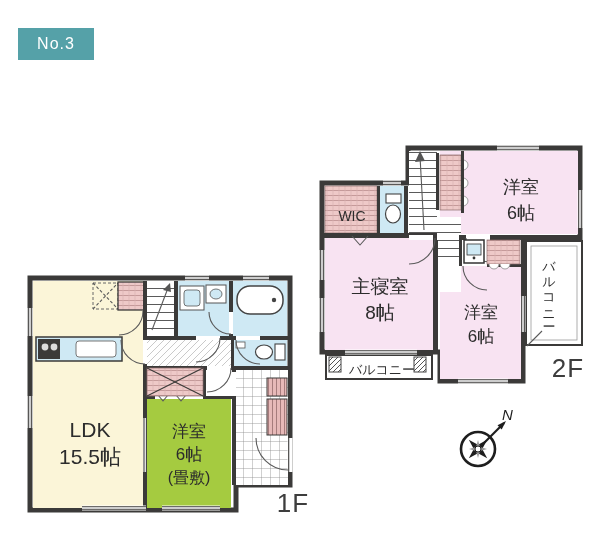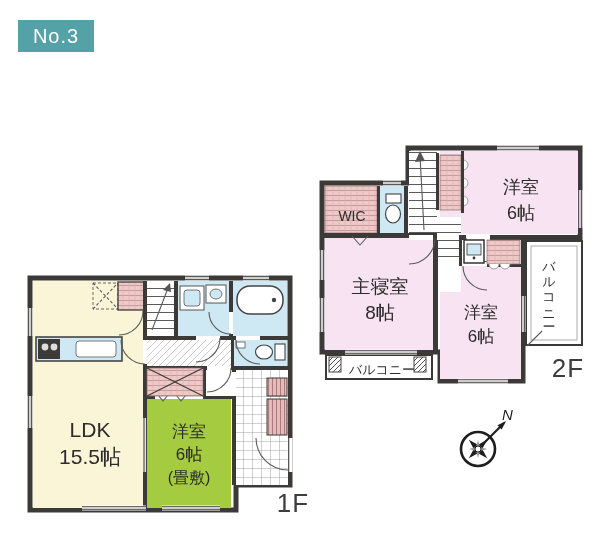--- a/index.html
+++ b/index.html
@@ -1,22 +1,22 @@
 <!DOCTYPE html>
 <html><head>
 <meta charset="utf-8">
 <style>
   html,body { margin:0; padding:0; background:#fff; }
   .stage {
     position:relative; width:600px; height:550px; background:#ffffff;
     font-family:"Liberation Sans", sans-serif; overflow:hidden;
   }
   .badge {
-    position:absolute; left:18px; top:20px; width:76px; height:32px;
-    background:#55a1a8; color:#ffffff; font-size:20px; line-height:32px;
+    position:absolute; left:18px; top:28px; width:76px; height:32px;
+    background:#55a1a8; color:#ffffff; font-size:16px; line-height:32px;
     text-align:center; letter-spacing:1px;
   }
   .logo {
     position:absolute; left:360px; top:0; width:221px; height:82px;
     background:#ababab;
   }
   .logo svg { display:block; }
   .plan { position:absolute; left:0; top:0; }
   svg text { font-family:"Liberation Sans", sans-serif; }
   .rlabel { fill:#2c2c2c; text-anchor:middle; }

